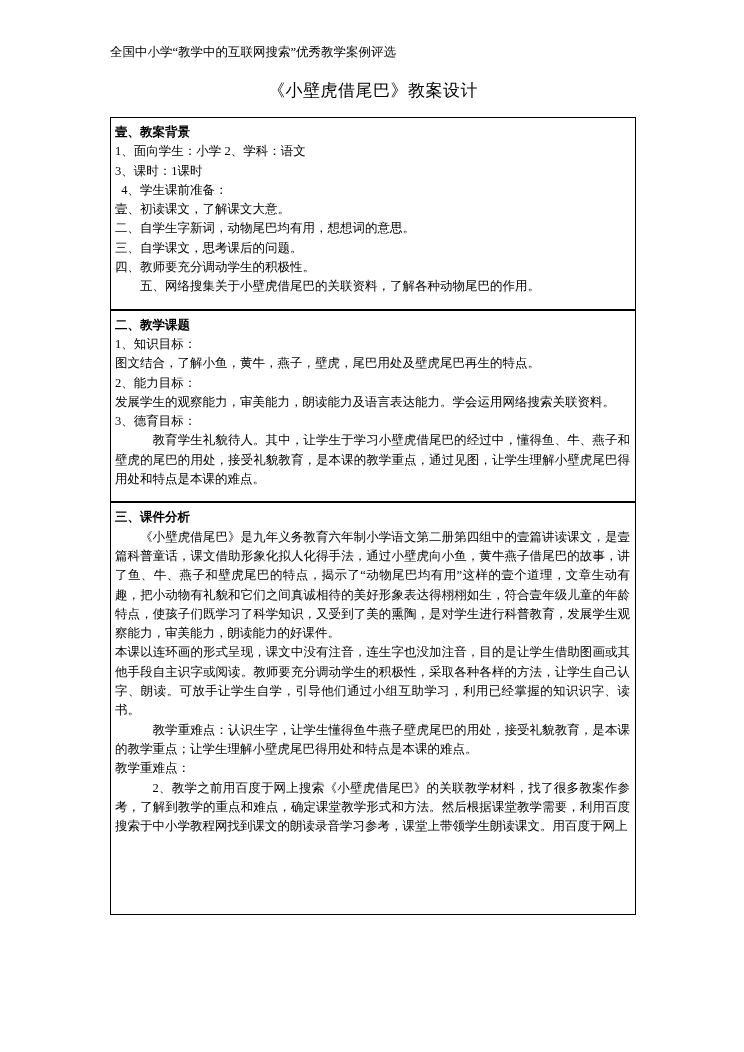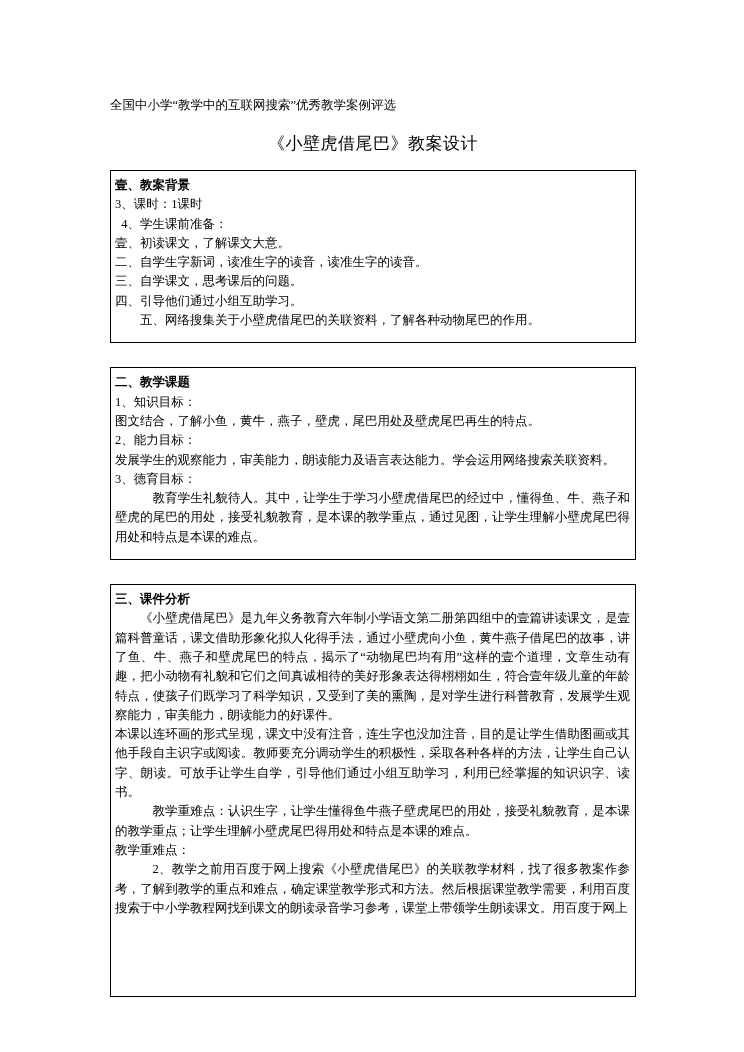--- a/index.html
+++ b/index.html
@@ -8,39 +8,39 @@
     background: #ffffff;
     font-family: "Liberation Serif", "DejaVu Serif", serif;
     color: #000000;
   }
   .page {
     position: relative;
     width: 744px;
     height: 1052px;
     margin: 0 auto;
     background: #ffffff;
-    padding: 97px 108px 0 110px;
+    padding: 44px 108px 0 110px;
     overflow: hidden;
   }
   .doc-header {
     font-size: 12.5px;
     line-height: 17px;
     text-align: left;
   }
   .doc-title {
     font-size: 17px;
     font-weight: normal;
     text-align: center;
     margin: 18px 0 15px 0;
     letter-spacing: 0.5px;
   }
   .sec-box {
     border: 1px solid #000000;
     padding: 5px 5px 12px 4px;
-    margin-bottom: 24px;
+    margin-bottom: 0;
     font-size: 12.5px;
     line-height: 19.3px;
     text-align: justify;
   }
   .sec-box-last {
     min-height: 413px;
     margin-bottom: 4px;
   }
   .sec-heading { font-weight: bold; }
   .line { }
@@ -53,26 +53,27 @@
 <body>
 
 <div class="page">
 
   <div class="doc-header">全国中小学“教学中的互联网搜索”优秀教学案例评选</div>
 
   <div class="doc-title">《小壁虎借尾巴》教案设计</div>
 
   <div class="sec-box">
     <div class="sec-heading">壹、教案背景</div>
+    <div class="line">1、面向学生：小学 2、学科：语文</div>
     <div class="line">3、课时：1课时</div>
     <div class="line indent-half">4、学生课前准备：</div>
     <div class="line">壹、初读课文，了解课文大意。</div>
-    <div class="line">二、自学生字新词，读准生字的读音，读准生字的读音。</div>
+    <div class="line">二、自学生字新词，动物尾巴均有用，想想词的意思。</div>
     <div class="line">三、自学课文，思考课后的问题。</div>
-    <div class="line">四、引导他们通过小组互助学习。</div>
+    <div class="line">四、教师要充分调动学生的积极性。</div>
     <div class="line indent-2">五、网络搜集关于小壁虎借尾巴的关联资料，了解各种动物尾巴的作用。</div>
   </div>
 
   <div class="sec-box">
     <div class="sec-heading">二、教学课题</div>
     <div class="line">1、知识目标：</div>
     <div class="line">图文结合，了解小鱼，黄牛，燕子，壁虎，尾巴用处及壁虎尾巴再生的特点。</div>
     <div class="line">2、能力目标：</div>
     <div class="line">发展学生的观察能力，审美能力，朗读能力及语言表达能力。学会运用网络搜索关联资料。</div>
     <div class="line">3、德育目标：</div>

